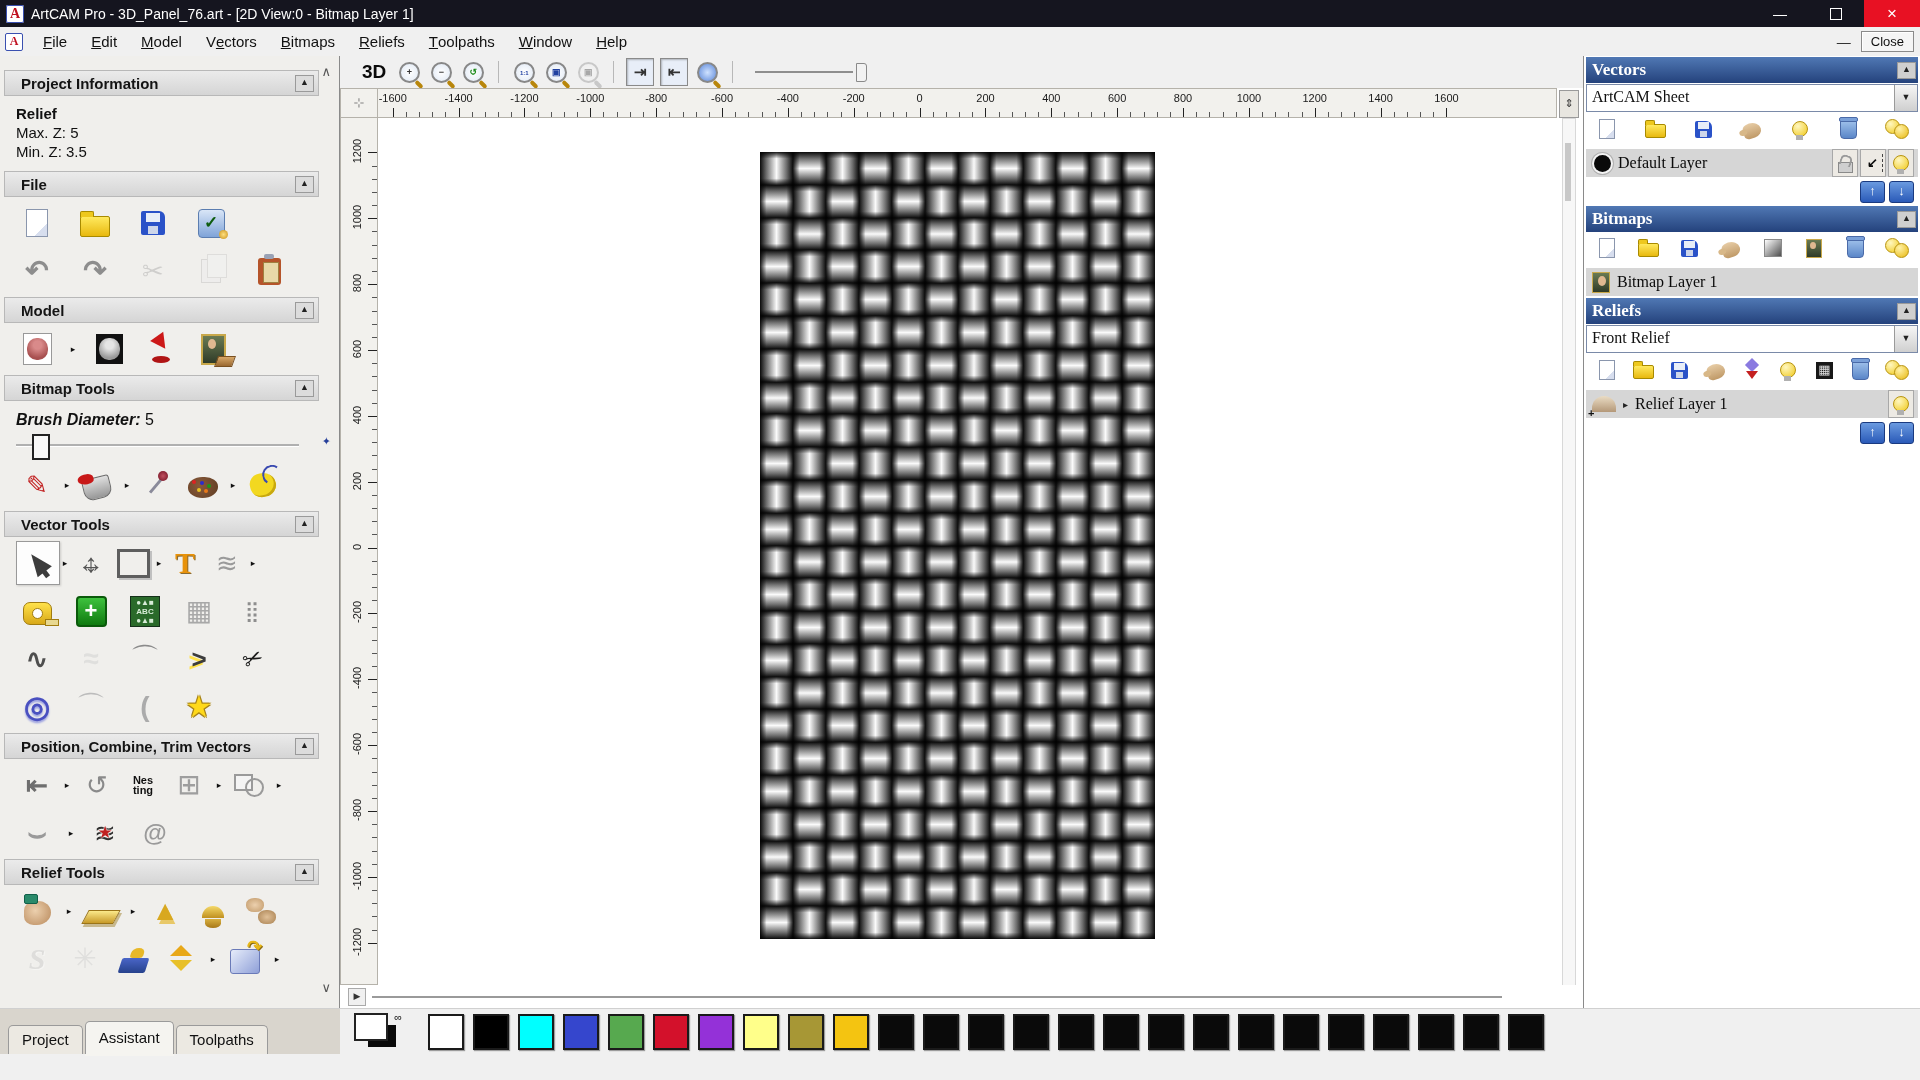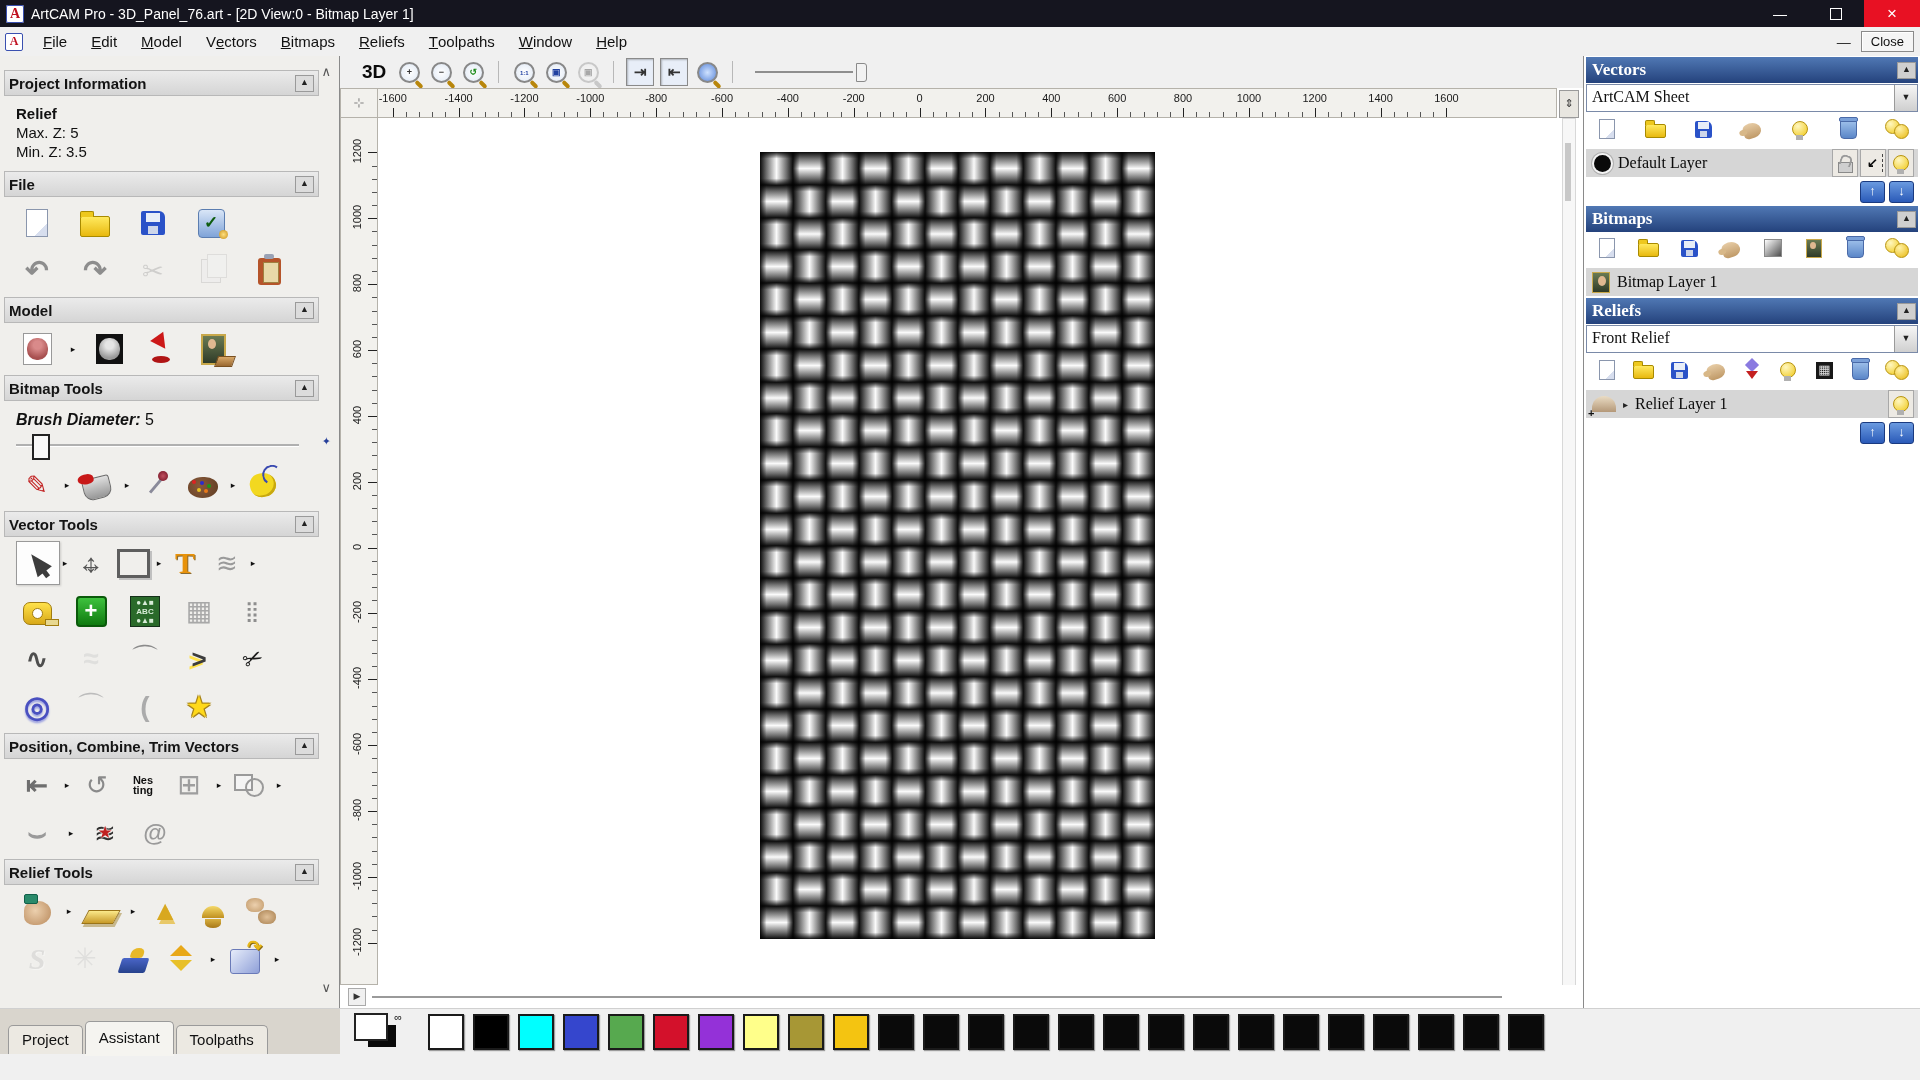--- a/index.html
+++ b/index.html
@@ -18,21 +18,21 @@
   .menubar{position:absolute;left:0;top:27px;width:1920px;height:29px;background:#f0f0f0;display:flex;align-items:center;border-bottom:1px solid #e2e2e2;}
   .appicon-sm{width:16px;height:16px;margin:0 8px 0 5px;background:#fff;border:1px solid #3a50b0;border-radius:2px;color:#c01020;font:bold 12px/15px "Liberation Serif",serif;text-align:center;}
   .menuitems{display:flex;height:100%;align-items:center;}
   .mitem{padding:0 12px;font-size:15px;color:#111;height:100%;display:flex;align-items:center;}
   .mdictrl{margin-left:auto;display:flex;align-items:center;gap:10px;padding-right:6px;}
   .mdimin{color:#333;font-size:14px;}
   .mdiclose{border:1px solid #8a8a8a;background:#f5f5f5;padding:2px 9px;font-size:13px;color:#111;box-shadow:1px 1px 0 #fff inset;}
 
   
   .assistant{position:absolute;left:0;top:56px;width:339px;height:952px;background:#f0efec;border-right:1px solid #8a8a8a;overflow:hidden;}
-  .sect-h{height:24px;margin:2px 20px 2px 4px;background:linear-gradient(#ebebeb,#d5d5d5);border:1px solid #b8b8b8;display:flex;align-items:center;padding:0 4px 0 4px;}
+  .sect-h{height:24px;margin:2px 20px 2px 4px;background:linear-gradient(#ebebeb,#d5d5d5);border:1px solid #b8b8b8;display:flex;align-items:center;padding:0 4px 0 16px;}
   .sect-h b{font-size:15px;color:#141414;flex:1;}
   .colbtn{width:17px;height:15px;background:#dcdcdc;border:1px solid #9a9a9a;font-size:9px;line-height:13px;text-align:center;color:#222;}
   .projinfo{display:flex;padding:6px 0 8px 16px;gap:26px;}
   .projinfo .col{display:flex;flex-direction:column;font-size:15px;color:#111;line-height:19px;}
   .projinfo .col b{font-size:15px;}
   .toolrow{display:flex;align-items:center;padding:1px 0 1px 16px;min-height:46px;}
   .tool{width:42px;height:42px;display:flex;align-items:center;justify-content:center;position:relative;flex:0 0 auto;}
   .tool.pressed{background:#fdfdfd;border:1px solid #999;box-shadow:1px 1px 2px rgba(0,0,0,.15);}
   .fly{width:10px;font-size:9px;color:#111;text-align:center;flex:0 0 auto;}
   .gray{opacity:.38;filter:grayscale(1);}

